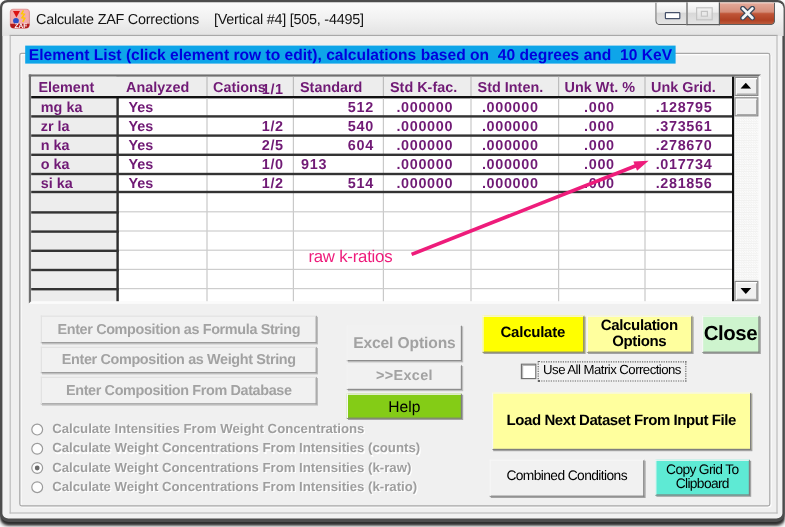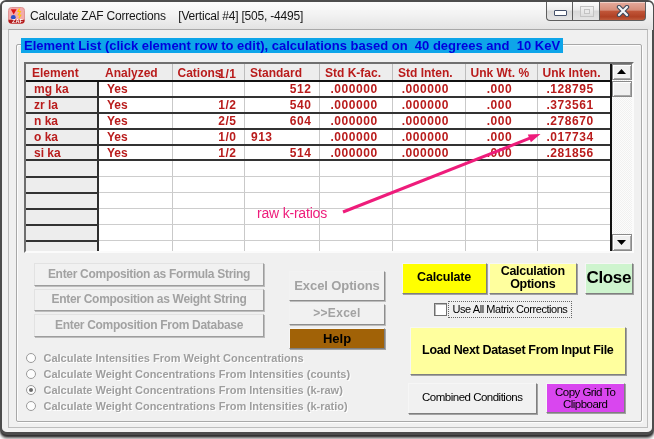--- a/index.html
+++ b/index.html
@@ -9,21 +9,21 @@
   border-bottom-width:3px;box-shadow:0 2px 2px rgba(25,25,25,.85),0 4px 3px rgba(60,60,60,.5)}
 .tbar{left:1.5px;top:1.5px;width:651px;height:28px;border-radius:5px 5px 0 0;
   background:linear-gradient(180deg,#fbfbfb 0%,#f2f2f2 45%,#e2e2e2 100%)}
 .client{left:7.5px;top:29px;width:638px;height:396.5px;background:#f0f0f0;
   border:1px solid #bdbdbd;border-top-color:#a8a8a8}
 .ttl{left:30px;top:8.5px;font-size:12px;color:#151515;letter-spacing:-0.2px;white-space:pre}
 .cb{top:2px;height:18.5px;border:1px solid #5e5e5e;border-top:none;box-sizing:border-box}
 .gb{border:1px solid #a8a8a8;border-radius:2px;box-shadow:inset 1px 1px 0 #fdfdfd, 1px 1px 0 #fdfdfd}
 .gbl{color:#0000dd;font-weight:bold;font-size:13px;background:#0ea5e9;padding:0 3px;white-space:pre;letter-spacing:0}
 .grid{background:#fff;border:2px solid;border-color:#6f6f6f #fbfbfb #fbfbfb #6f6f6f}
-.b{font-weight:bold;font-size:12px;color:#b91c1c;white-space:nowrap}
+.b{font-weight:bold;font-size:12px;color:#701a75;white-space:nowrap}
 .btn{box-sizing:border-box;border:1px solid;border-color:#f6f6f6 #7f7f7f #7f7f7f #f6f6f6;
   box-shadow:1px 1px 0 #a2a2a2;display:flex;align-items:center;justify-content:center;
   text-align:center;font-size:12px;white-space:pre;line-height:13.5px}
 .dbtn{border-color:#e2e2e2 #9d9d9d #9d9d9d #e2e2e2;box-shadow:1px 1px 0 #bdbdbd;
   background:#f1f1f1;color:#a2a2a2;font-weight:bold;letter-spacing:-0.1px}
 .gray{color:#9e9e9e;font-weight:bold;white-space:nowrap}
 .vl{width:1px;background:#c9c9c9}
 .hl{height:1px;background:#cdcdcd}
 </style></head><body>
 <div class="a win"></div>
@@ -84,21 +84,21 @@
 <div class="a" style="left:26px;top:224px;width:73px;height:2px;background:#333"></div>
 <div class="a hl" style="left:99px;top:240px;width:510.5px"></div>
 <div class="a" style="left:26px;top:240px;width:73px;height:2px;background:#333"></div>
 <div class="a b" style="left:32px;top:66px">Element</div>
 <div class="a b" style="left:105px;top:66px">Analyzed</div>
 <div class="a b" style="left:177.5px;top:66px">Cations</div>
 <div class="a b" style="left:250px;top:66px">Standard</div>
 <div class="a b" style="left:325px;top:66px">Std K-fac.</div>
 <div class="a b" style="left:398px;top:66px">Std Inten.</div>
 <div class="a b" style="left:470.5px;top:66px">Unk Wt. %</div>
-<div class="a b" style="left:542.5px;top:66px">Unk Inten.</div>
+<div class="a b" style="left:542.5px;top:66px">Unk Grid.</div>
 <div class="a b" style="left:34px;top:82px">mg ka</div>
 <div class="a b" style="left:107px;top:82px">Yes</div>
 <div class="a b" style="left:171.5px;top:67px;width:65px;text-align:right;letter-spacing:0.55px">1/1</div>
 <div class="a b" style="left:244px;top:82px;width:67.5px;text-align:right;letter-spacing:0.55px">512</div>
 <div class="a b" style="left:317.5px;top:82px;width:73px;text-align:center;letter-spacing:0.55px">.000000</div>
 <div class="a b" style="left:389px;top:82px;width:72.5px;text-align:center;letter-spacing:0.55px">.000000</div>
 <div class="a b" style="left:463.5px;top:82px;width:72px;text-align:center;letter-spacing:0.55px">.000</div>
 <div class="a b" style="left:533.5px;top:82px;width:73px;text-align:center;letter-spacing:0.55px">.128795</div>
 <div class="a b" style="left:34px;top:98px">zr la</div>
 <div class="a b" style="left:107px;top:98px">Yes</div>
@@ -147,30 +147,30 @@
 <div class="a" style="left:257px;top:205px;font-size:14px;color:#ee1c7b;letter-spacing:-0.2px">raw k-ratios</div>
 <svg class="a" style="left:240px;top:120px" width="320" height="110" viewBox="0 0 320 110">
 <line x1="103.0" y1="92.0" x2="293.1" y2="16.9" stroke="#ee1c7b" stroke-width="3"></line>
 <polygon points="300.5,14.0 290.9,22.3 287.8,14.5" fill="#ee1c7b"></polygon>
 </svg>
 <div class="a btn dbtn" style="left:34px;top:263px;width:230px;height:22.5px;letter-spacing:-0.3px">Enter Composition as Formula String</div>
 <div class="a btn dbtn" style="left:34px;top:288.5px;width:230px;height:22.5px;letter-spacing:-0.3px">Enter Composition as Weight String</div>
 <div class="a btn dbtn" style="left:34px;top:314px;width:230px;height:22.5px;letter-spacing:-0.3px">Enter Composition From Database</div>
 <div class="a btn dbtn" style="left:289px;top:270.5px;width:96px;height:30.5px;border-color:#f2f2f2 #8d8d8d #8d8d8d #f2f2f2;font-size:13px">Excel Options</div>
 <div class="a btn dbtn" style="left:289px;top:303.5px;width:96px;height:21px;border-color:#f2f2f2 #8d8d8d #8d8d8d #f2f2f2;font-size:12px;letter-spacing:0.3px">&gt;&gt;Excel</div>
-<div class="a btn " style="left:289px;top:328px;width:96px;height:21px;background:#a16207;font-weight:bold;font-size:13px">Help</div>
+<div class="a btn " style="left:289px;top:328px;width:96px;height:21px;background:#84cc16;font-weight:normal;font-size:13px">Help</div>
 <div class="a btn " style="left:401.5px;top:262.5px;width:85px;height:31px;background:#ffff00;font-weight:bold;font-size:12.5px;letter-spacing:-0.2px">Calculate</div>
 <div class="a btn " style="left:489px;top:262.5px;width:87.5px;height:31px;background:#ffff9e;font-weight:bold;font-size:12.5px;letter-spacing:-0.3px">Calculation
 Options</div>
 <div class="a btn " style="left:585px;top:262.5px;width:47.5px;height:31px;background:#cef4ce;font-weight:bold;font-size:17px;letter-spacing:-0.35px">Close</div>
 <div class="a" style="left:433.5px;top:303px;width:13px;height:13px;background:#fff;border:1px solid #707070;box-sizing:border-box;box-shadow:inset 1px 1px 0 #b8b8b8"></div>
 <div class="a" style="left:448px;top:300.5px;width:124px;height:17px;border:1px dotted #666;box-sizing:border-box;font-size:11px;letter-spacing:-0.45px;line-height:15px;text-align:center;white-space:pre">Use All Matrix Corrections</div>
 <div class="a btn " style="left:410px;top:326.5px;width:215.5px;height:48px;background:#ffff9e;font-weight:bold;font-size:12.5px;letter-spacing:-0.35px">Load Next Dataset From Input File</div>
 <div class="a btn " style="left:408px;top:382.5px;width:128.5px;height:31px;background:#f1f1f1;font-size:11.5px;letter-spacing:-0.5px">Combined Conditions</div>
-<div class="a btn " style="left:545.5px;top:383px;width:79.5px;height:29.5px;background:#d946ef;font-size:11.5px;letter-spacing:-0.55px;line-height:12px">Copy Grid To
+<div class="a btn " style="left:545.5px;top:383px;width:79.5px;height:29.5px;background:#5eead4;font-size:11.5px;letter-spacing:-0.55px;line-height:12px">Copy Grid To
 Clipboard</div>
 <div class="a" style="left:25.5px;top:352.5px;width:10.5px;height:10.5px;border-radius:50%;background:#fdfdfd;border:1px solid #9b9b9b;box-sizing:border-box"></div>
 <div class="a gray" style="left:43.5px;top:351.5px;font-size:11px;letter-spacing:0;text-shadow:1px 1px 0 #fff">Calculate Intensities From Weight Concentrations</div>
 <div class="a" style="left:25.5px;top:368.5px;width:10.5px;height:10.5px;border-radius:50%;background:#fdfdfd;border:1px solid #9b9b9b;box-sizing:border-box"></div>
 <div class="a gray" style="left:43.5px;top:367.5px;font-size:11px;letter-spacing:0;text-shadow:1px 1px 0 #fff">Calculate Weight Concentrations From Intensities (counts)</div>
 <div class="a" style="left:25.5px;top:384.5px;width:10.5px;height:10.5px;border-radius:50%;background:#fdfdfd;border:1px solid #9b9b9b;box-sizing:border-box"></div>
 <div class="a" style="left:29px;top:388px;width:4px;height:4px;border-radius:50%;background:#6a6a6a"></div>
 <div class="a gray" style="left:43.5px;top:383.5px;font-size:11px;letter-spacing:0;text-shadow:1px 1px 0 #fff">Calculate Weight Concentrations From Intensities (k-raw)</div>
 <div class="a" style="left:25.5px;top:400.5px;width:10.5px;height:10.5px;border-radius:50%;background:#fdfdfd;border:1px solid #9b9b9b;box-sizing:border-box"></div>
 <div class="a gray" style="left:43.5px;top:399.5px;font-size:11px;letter-spacing:0;text-shadow:1px 1px 0 #fff">Calculate Weight Concentrations From Intensities (k-ratio)</div>

